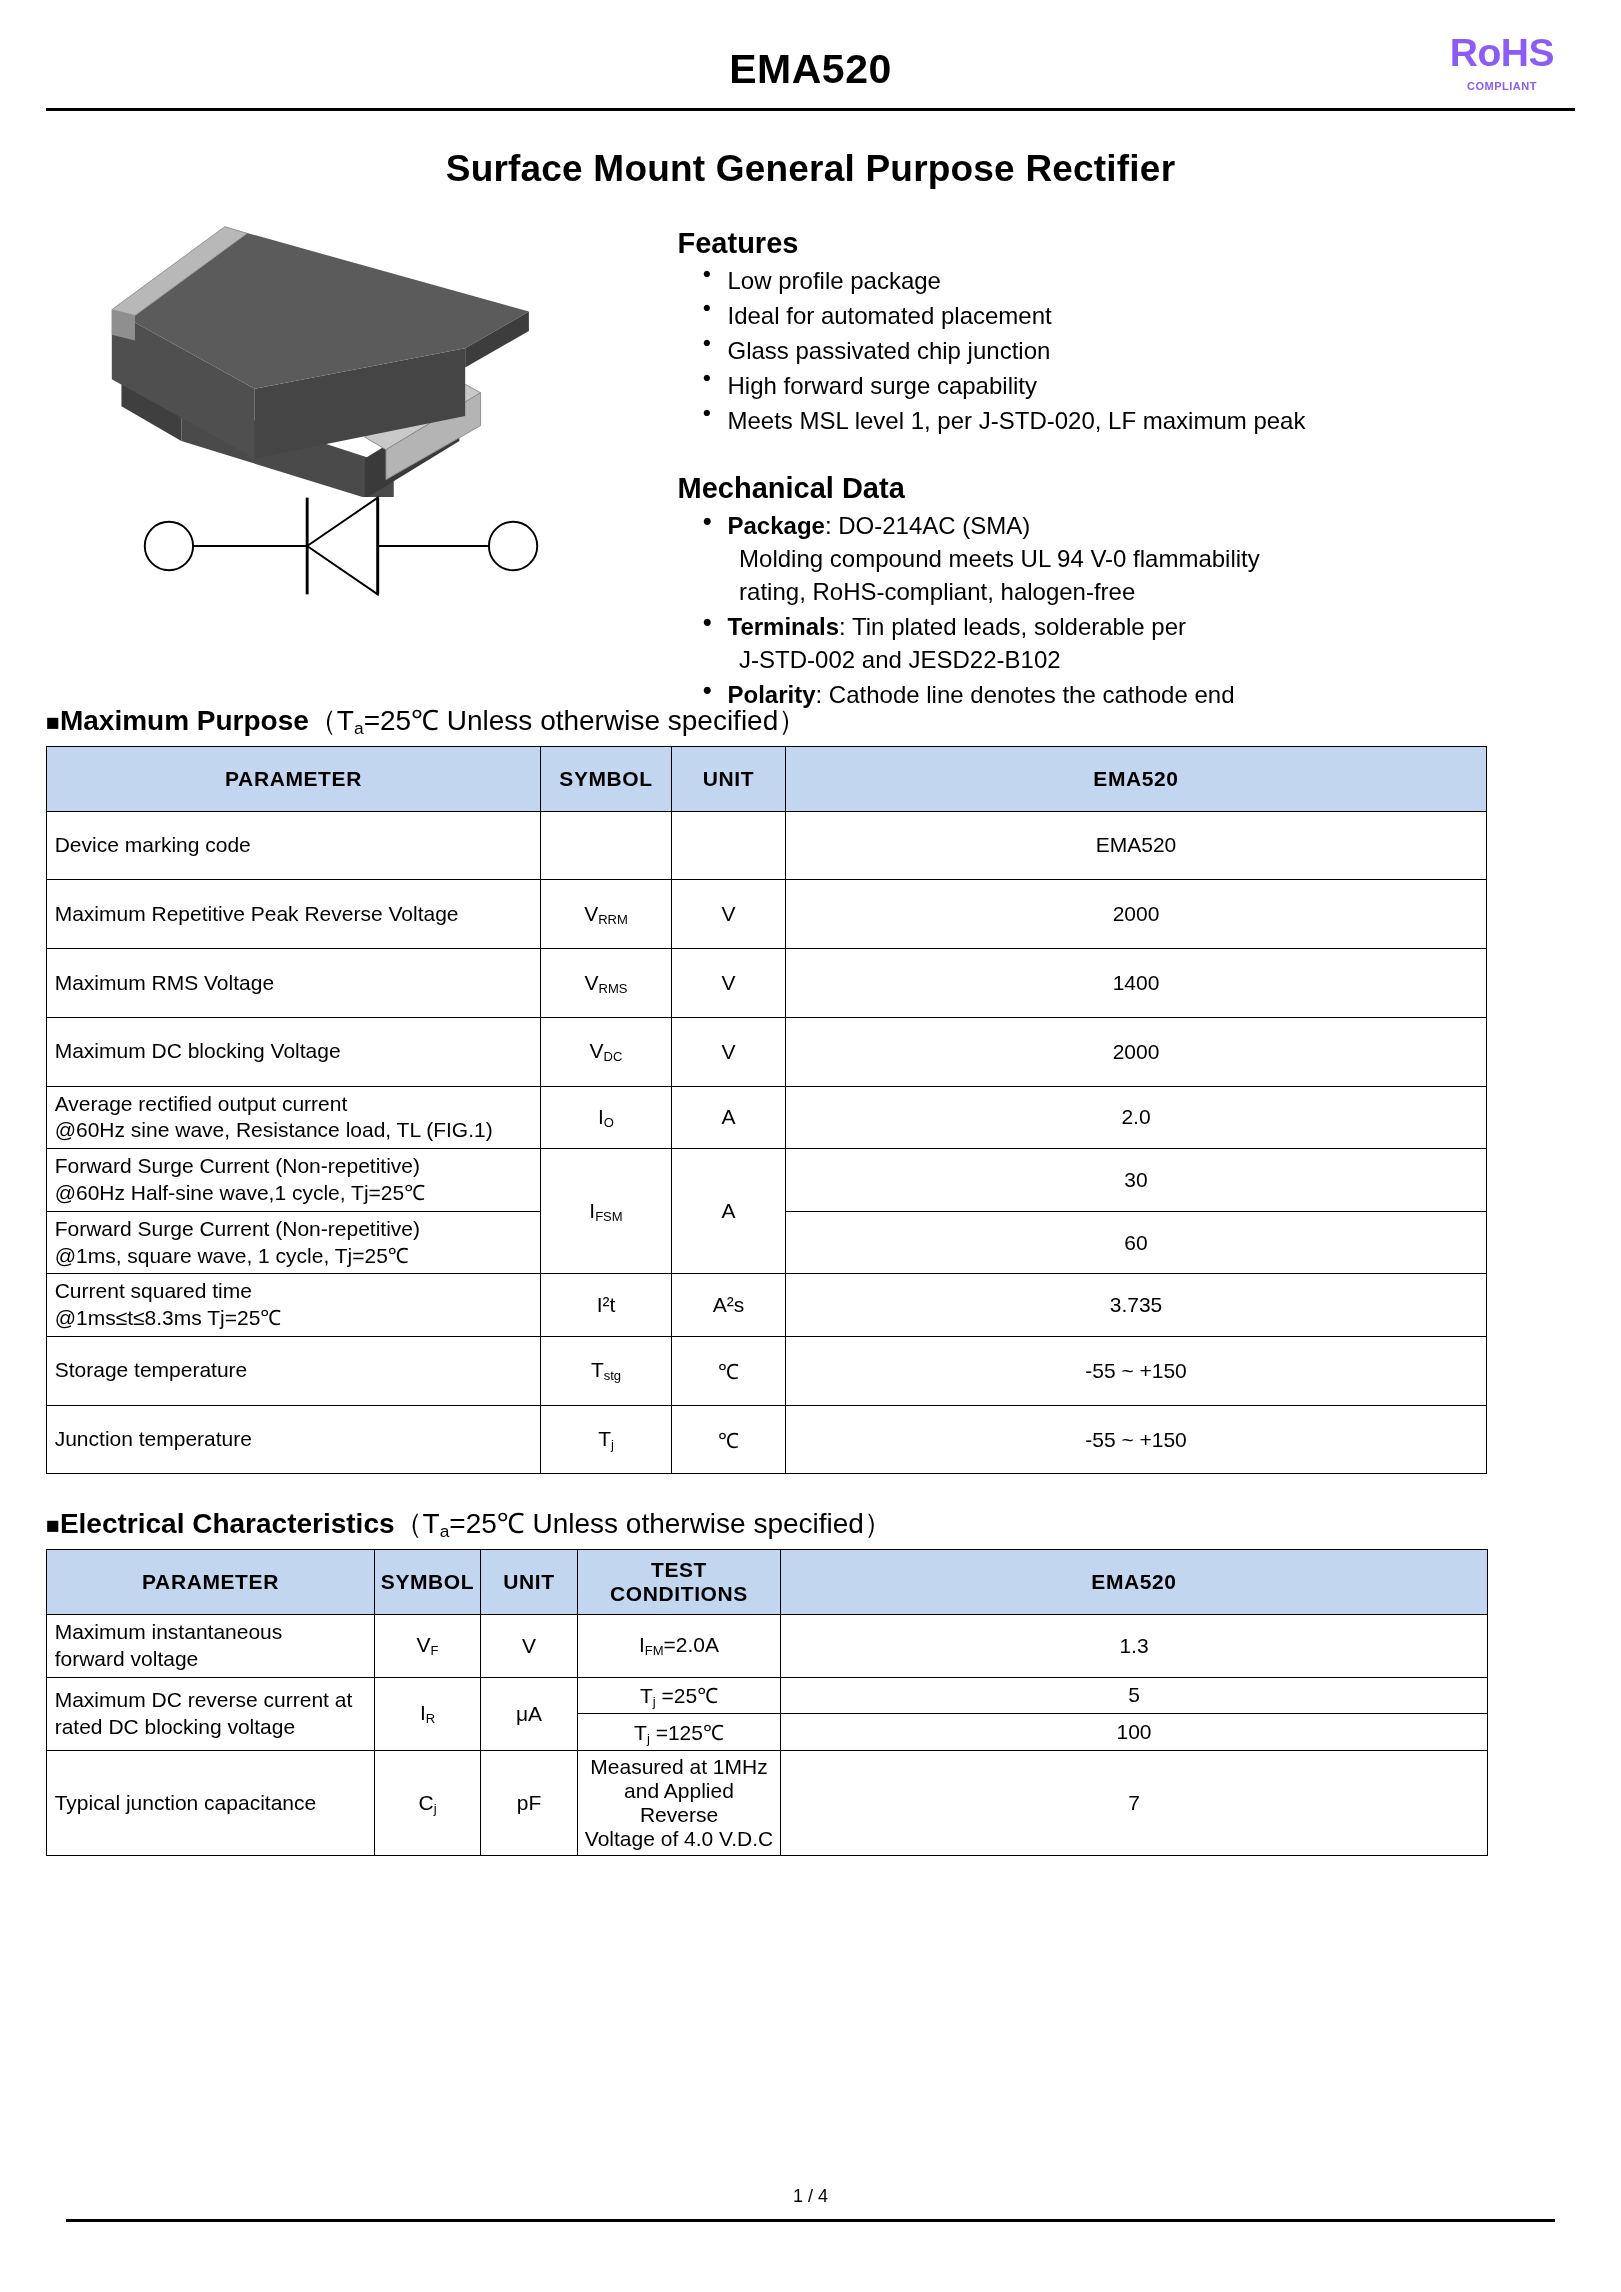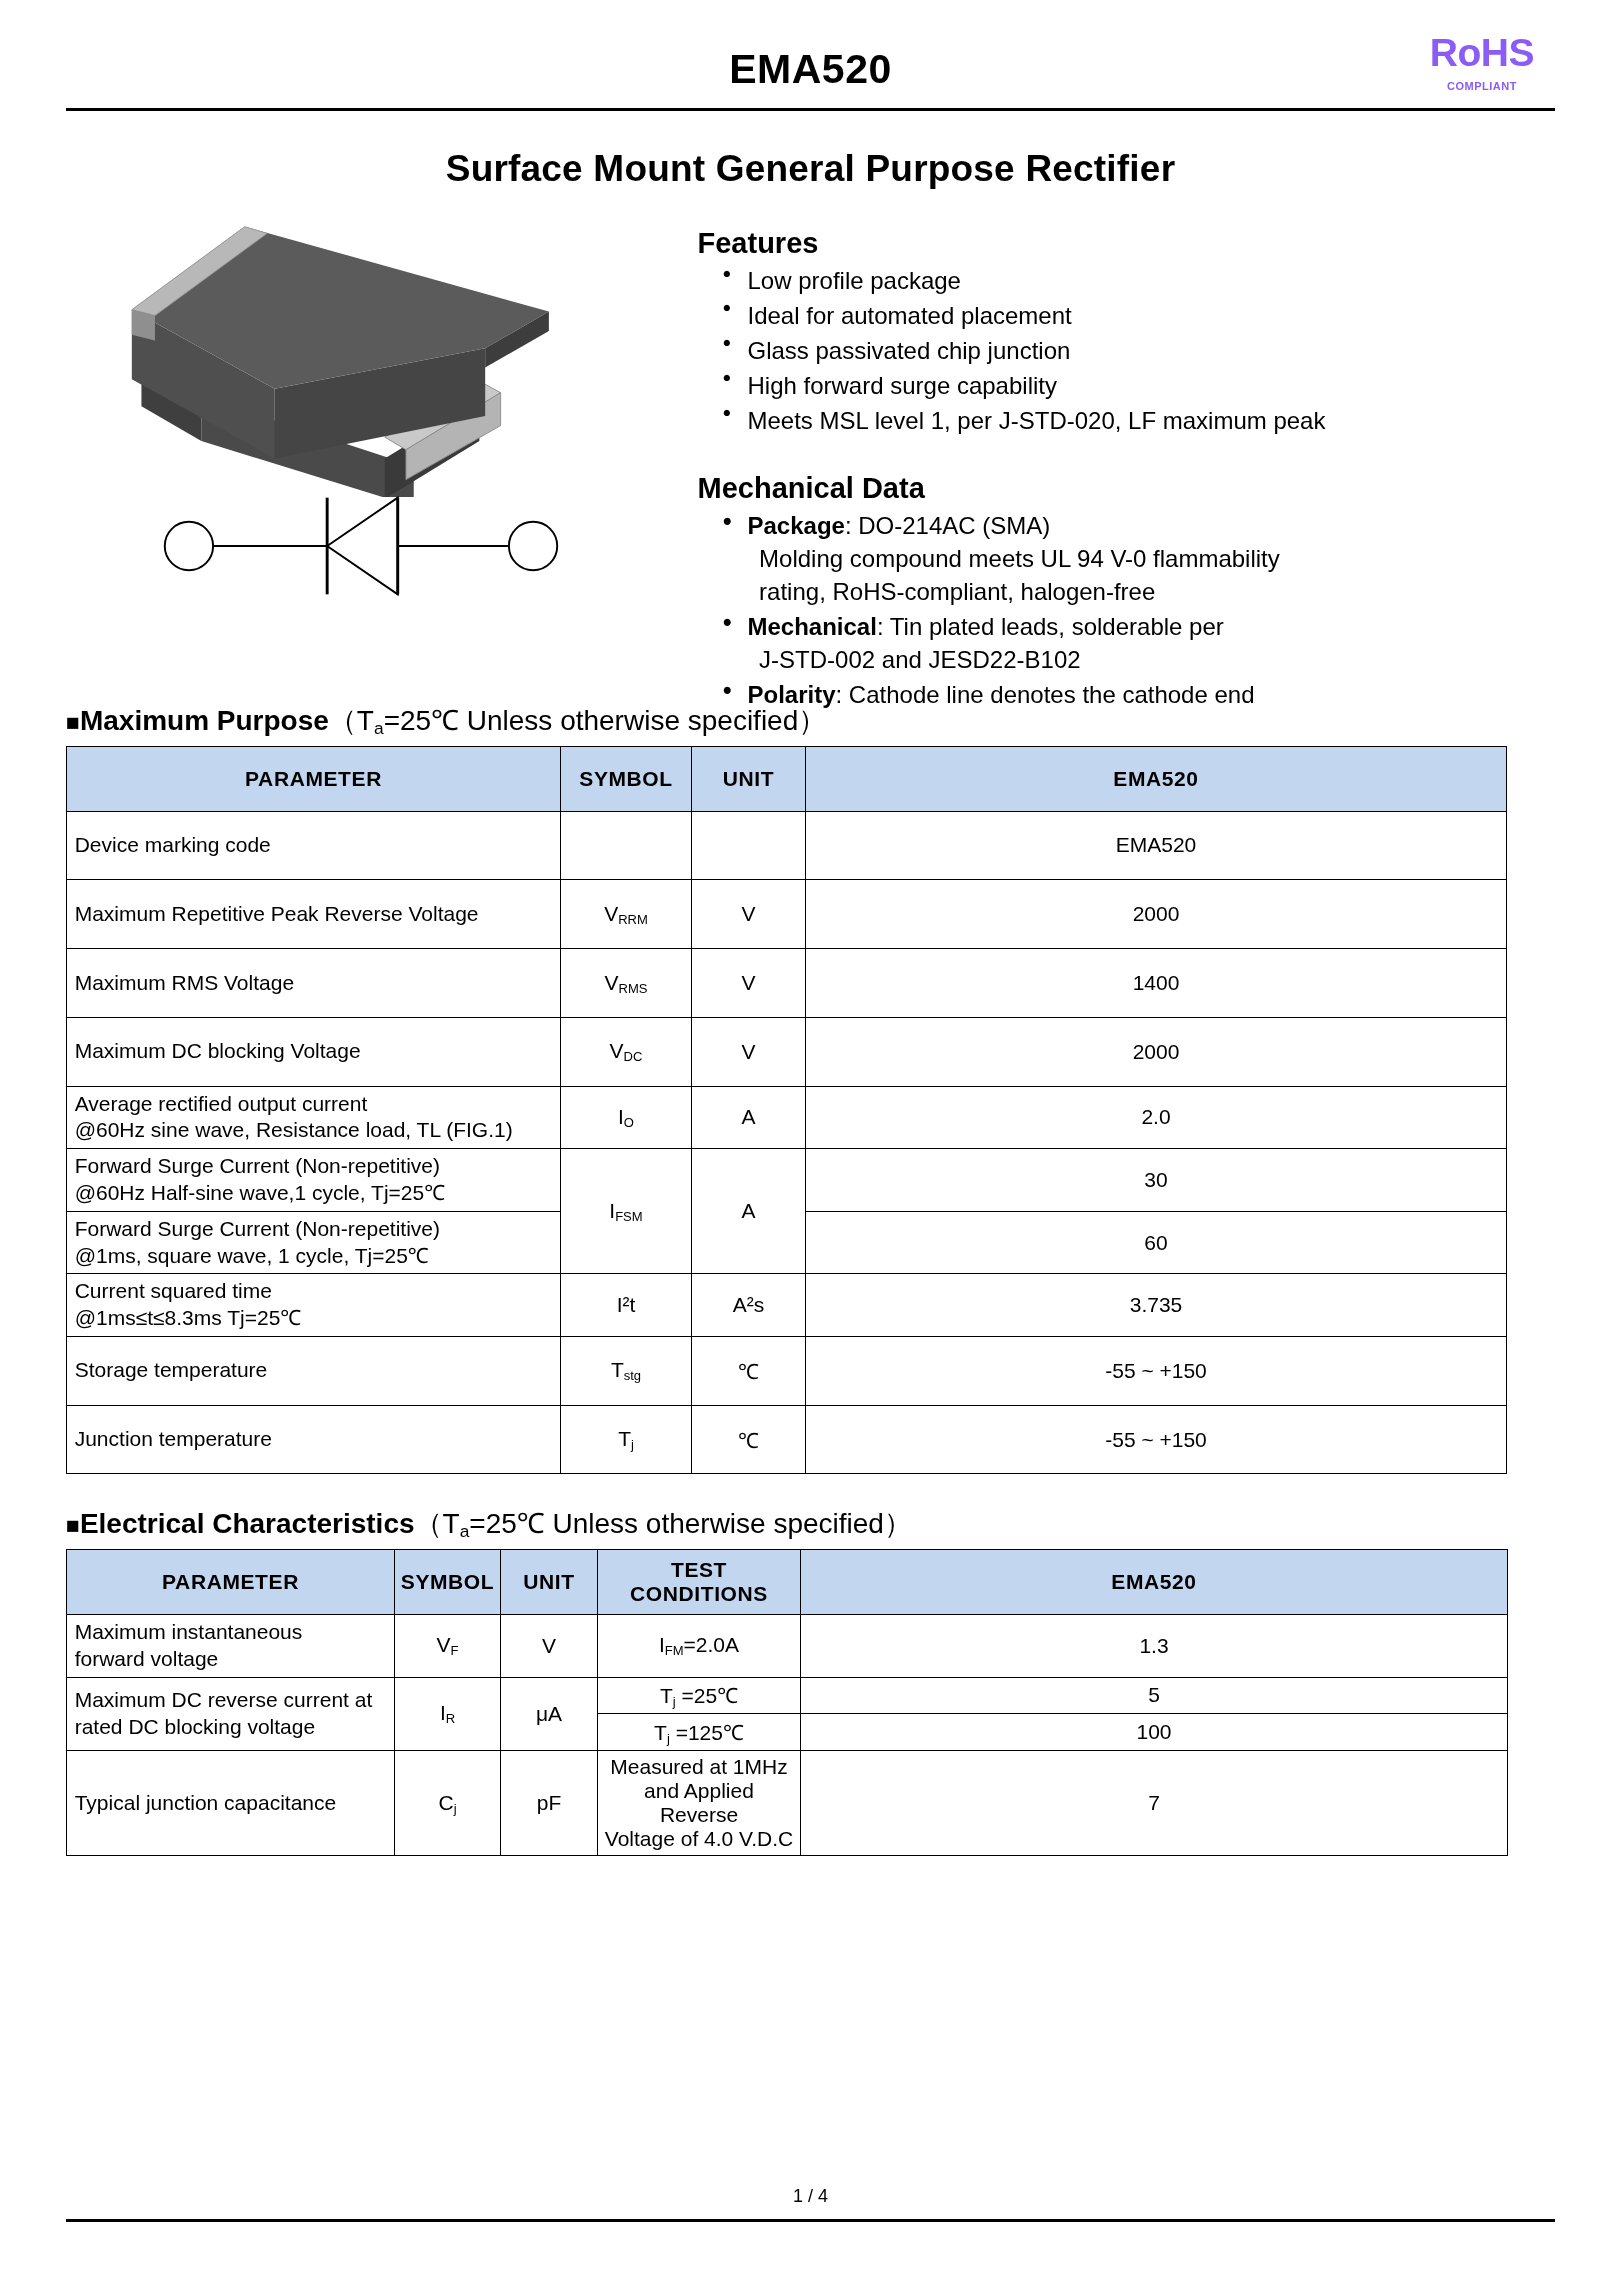--- a/index.html
+++ b/index.html
@@ -13,21 +13,21 @@
     font-family: "Liberation Sans", sans-serif;
     color: #000000;
     position: relative;
     overflow: hidden;
   }
   .page {
     position: relative;
     width: 1621px;
     height: 2292px;
     box-sizing: border-box;
-    padding: 0 66px;
+    padding: 0 46px;
     border-radius: 23px;
   }
 
   
   .header {
     position: relative;
     height: 108px;
   }
   .part-title {
     position: absolute;
@@ -266,21 +266,21 @@
       </ul>
 
       <h3 class="sec md">Mechanical Data</h3>
       <ul class="bullets mech">
         <li>
           <span class="lbl-b">Package</span><span>: DO-214AC (SMA)</span>
           <span class="cont">Molding compound meets UL 94 V-0 flammability</span>
           <span class="cont">rating, RoHS-compliant, halogen-free</span>
         </li>
         <li>
-          <span class="lbl-b">Mechanical</span><span>: Tin plated leads, solderable per</span>
+          <span class="lbl-b">Terminals</span><span>: Tin plated leads, solderable per</span>
           <span class="cont">J-STD-002 and JESD22-B102</span>
         </li>
         <li>
           <span class="lbl-b">Polarity</span><span>: Cathode line denotes the cathode end</span>
         </li>
       </ul>
     </div>
   </div>
 
   <div class="table-caption">

